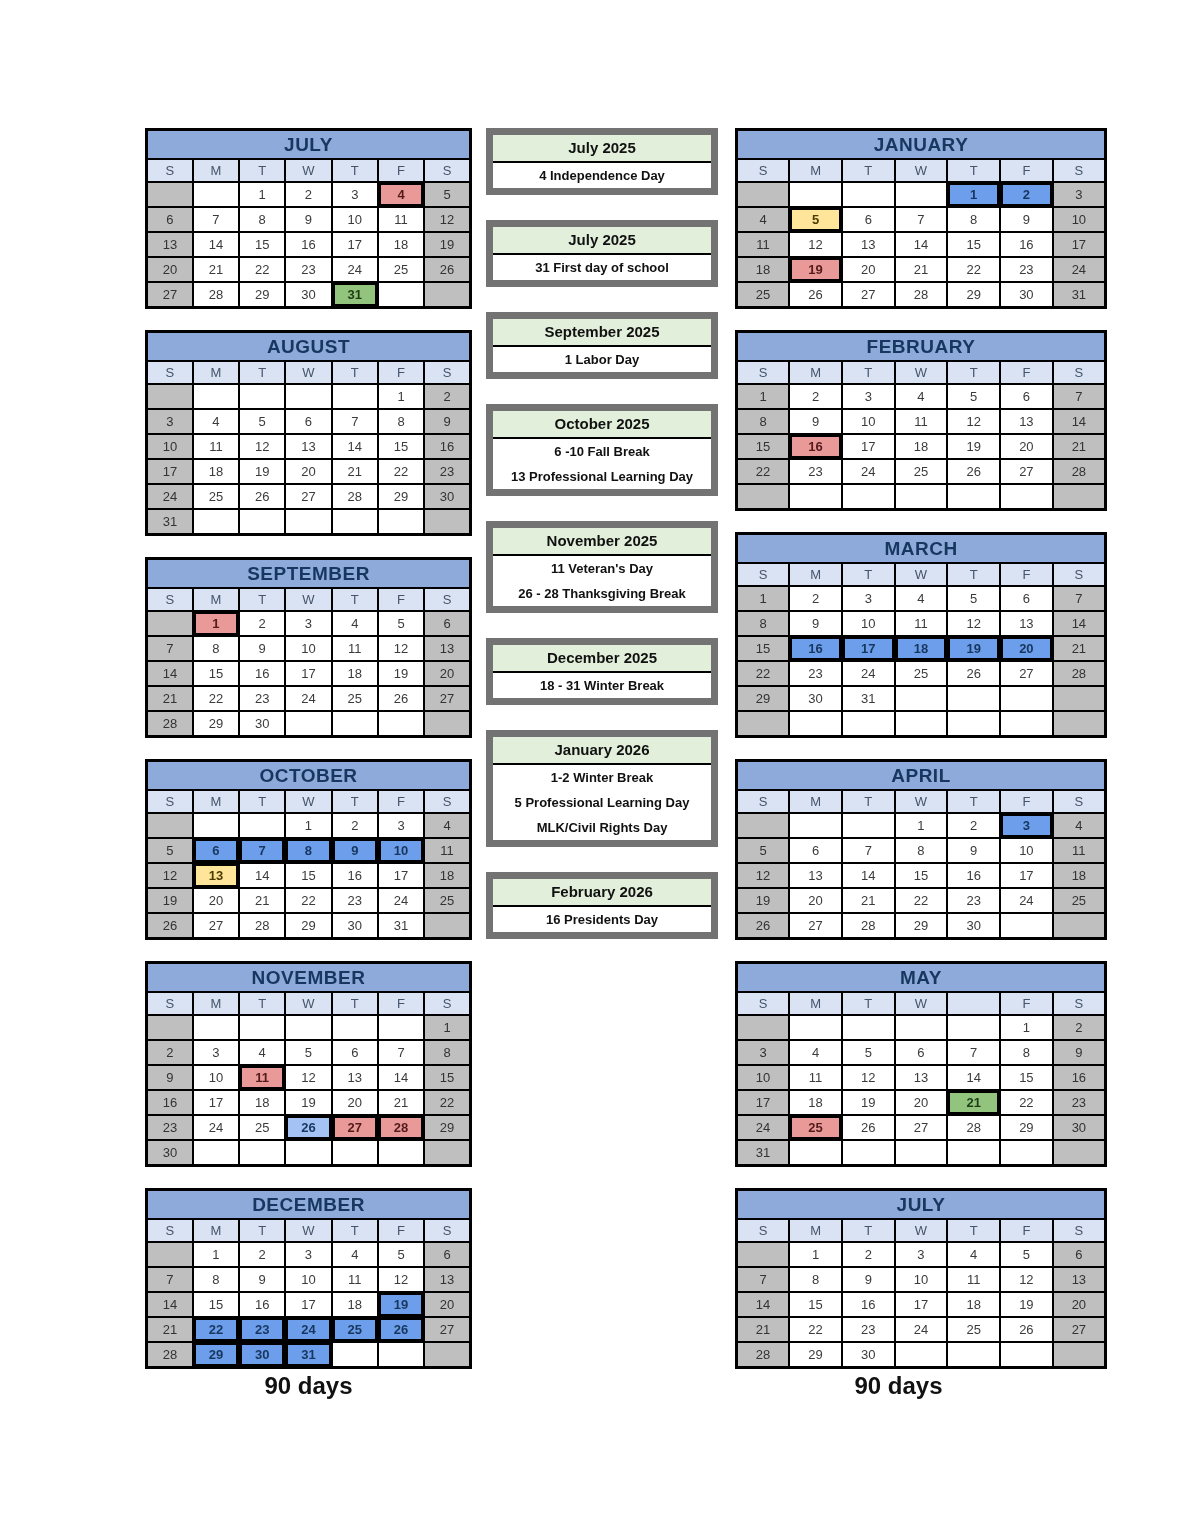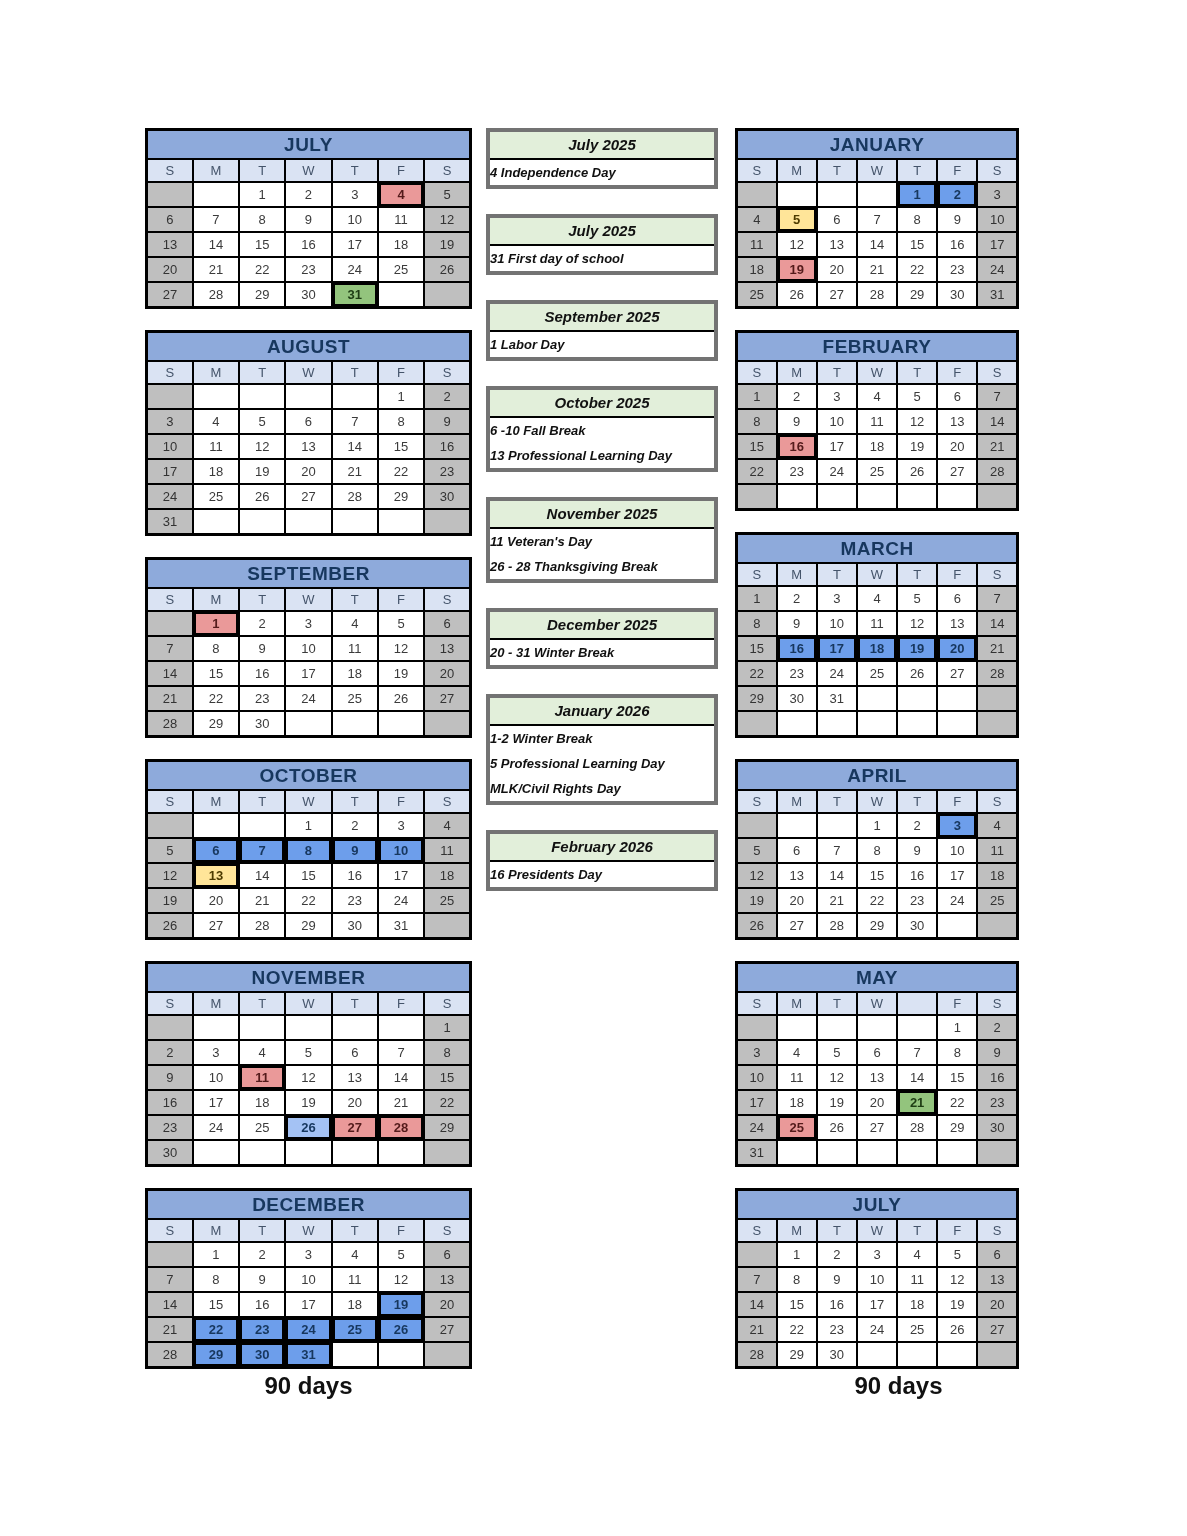--- a/index.html
+++ b/index.html
@@ -4,21 +4,21 @@
 <style>
   html,body{margin:0;padding:0;}
   body{
     width:1187px;height:1536px;background:#ffffff;position:relative;
     font-family:"Liberation Sans", sans-serif;
     -webkit-font-smoothing:antialiased;
   }
   .col{position:absolute;top:128px;}
   #col-left{left:145px;width:327px;}
   #col-mid{left:486px;width:232px;}
-  #col-right{left:735px;width:284px;}
+  #col-right{left:735px;width:372px;}
 
   table.cal{
     border-collapse:collapse;width:100%;table-layout:fixed;
     border:3px solid #000;margin-bottom:21px;background:#fff;
   }
   .cal th.month-title{
     background:var(--month-header-bg);color:#17375e;
     font-size:19px;font-weight:bold;height:25px;
     border:2px solid #000;letter-spacing:.5px;
   }
@@ -29,29 +29,29 @@
   .cal td.dayhdr{background:var(--day-header-bg);color:#44546a;height:21px;}
   .cal td.wkend{background:var(--weekend-bg);color:#333;}
   .cal td.hl{font-weight:bold;box-shadow:inset 0 0 0 2px #000;}
   .cal td.hl-red{background:var(--highlight-red);color:#541b1b;}
   .cal td.hl-blue{background:var(--highlight-blue);color:#17375e;}
   .cal td.hl-lightblue{background:var(--highlight-lightblue);color:#17375e;}
   .cal td.hl-yellow{background:var(--highlight-yellow);color:#4d3b00;}
   .cal td.hl-green{background:var(--highlight-green);color:#1e3d14;}
 
   .evt{
-    border:4px solid #737373;background:#fff;margin-bottom:25px;font-style:italic;
+    border:7px solid #737373;background:#fff;margin-bottom:25px;
   }
   .evt-h{
     background:var(--event-header-bg);border-bottom:2px solid #000;
     text-align:center;font-weight:bold;font-size:15px;
     padding:4px 0 5px 0;color:#111;
   }
   .evt-line{
-    font-weight:bold;font-size:13px;
+    text-align:center;font-weight:bold;font-size:13px;
     padding:5px 0;color:#111;
   }
 
   .footer-90{
     position:absolute;top:1372px;width:327px;text-align:center;
     font-size:24px;font-weight:bold;color:#111;
   }
   #footer-left{left:145px;}
   #footer-right{left:735px;}
 </style>
@@ -474,21 +474,21 @@
       <div class="evt-line">6 -10 Fall Break</div>
       <div class="evt-line">13 Professional Learning Day</div>
     </div>
     <div class="evt">
       <div class="evt-h">November 2025</div>
       <div class="evt-line">11  Veteran's Day</div>
       <div class="evt-line">26 - 28 Thanksgiving Break</div>
     </div>
     <div class="evt">
       <div class="evt-h">December 2025</div>
-      <div class="evt-line">20 - 31 Winter Break</div>
+      <div class="evt-line">18 - 31 Winter Break</div>
     </div>
     <div class="evt">
       <div class="evt-h">January 2026</div>
       <div class="evt-line">1-2 Winter Break</div>
       <div class="evt-line">5 Professional Learning Day</div>
       <div class="evt-line">MLK/Civil Rights Day</div>
     </div>
     <div class="evt">
       <div class="evt-h">February 2026</div>
       <div class="evt-line">16 Presidents Day</div>

